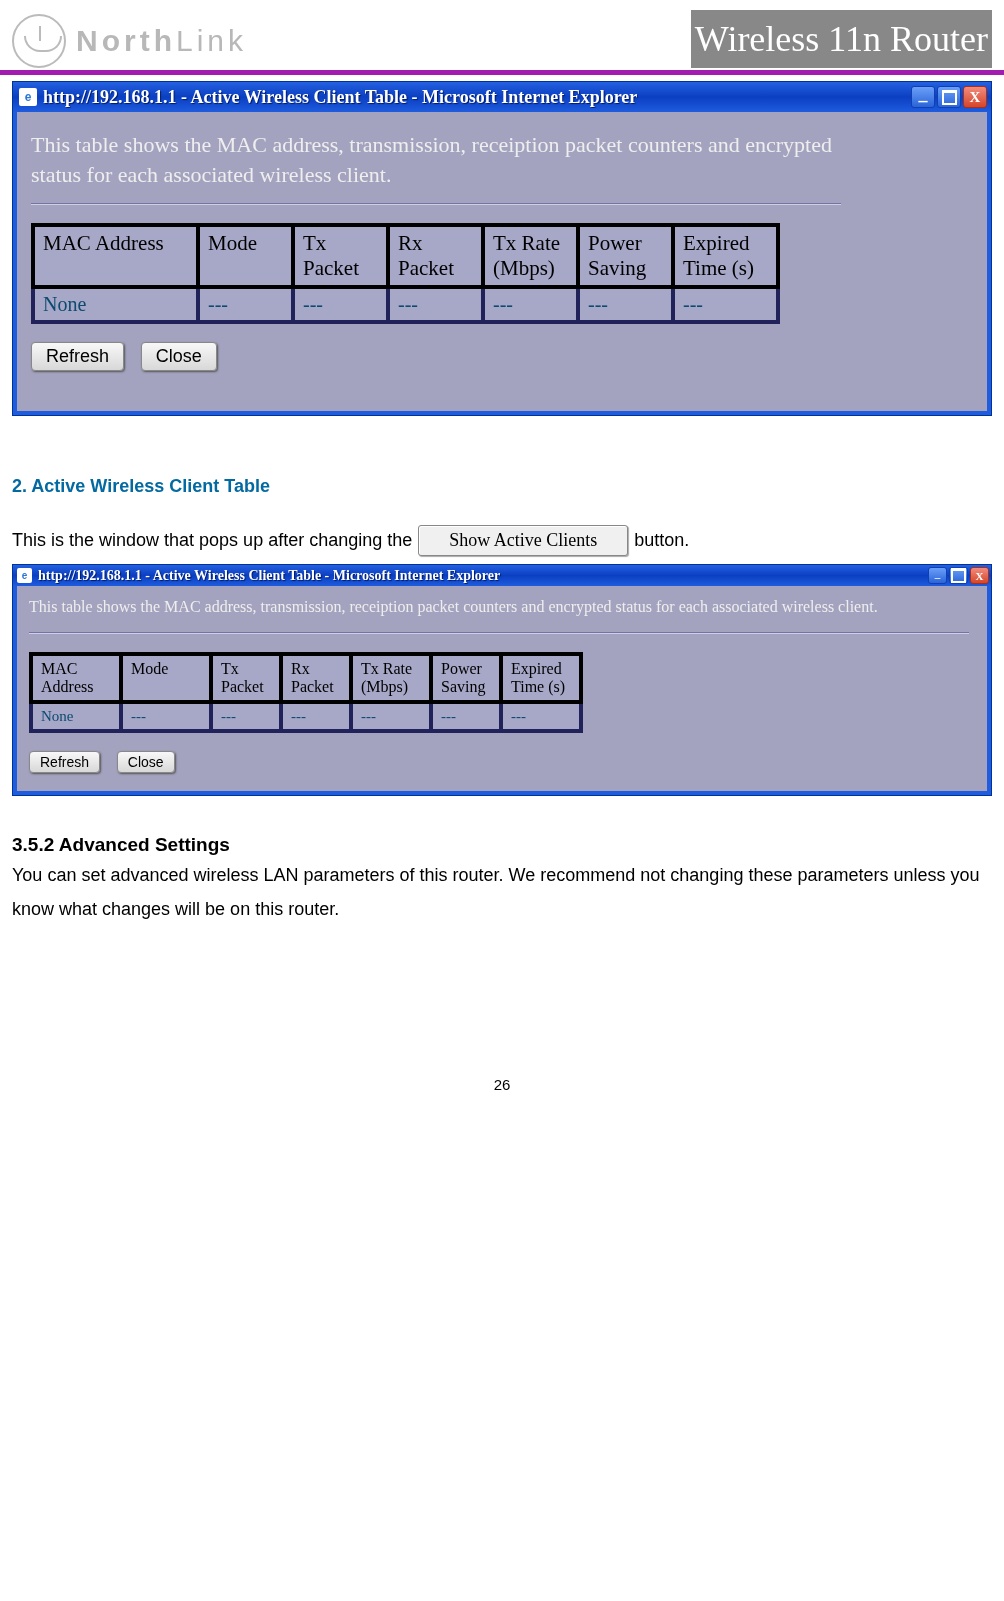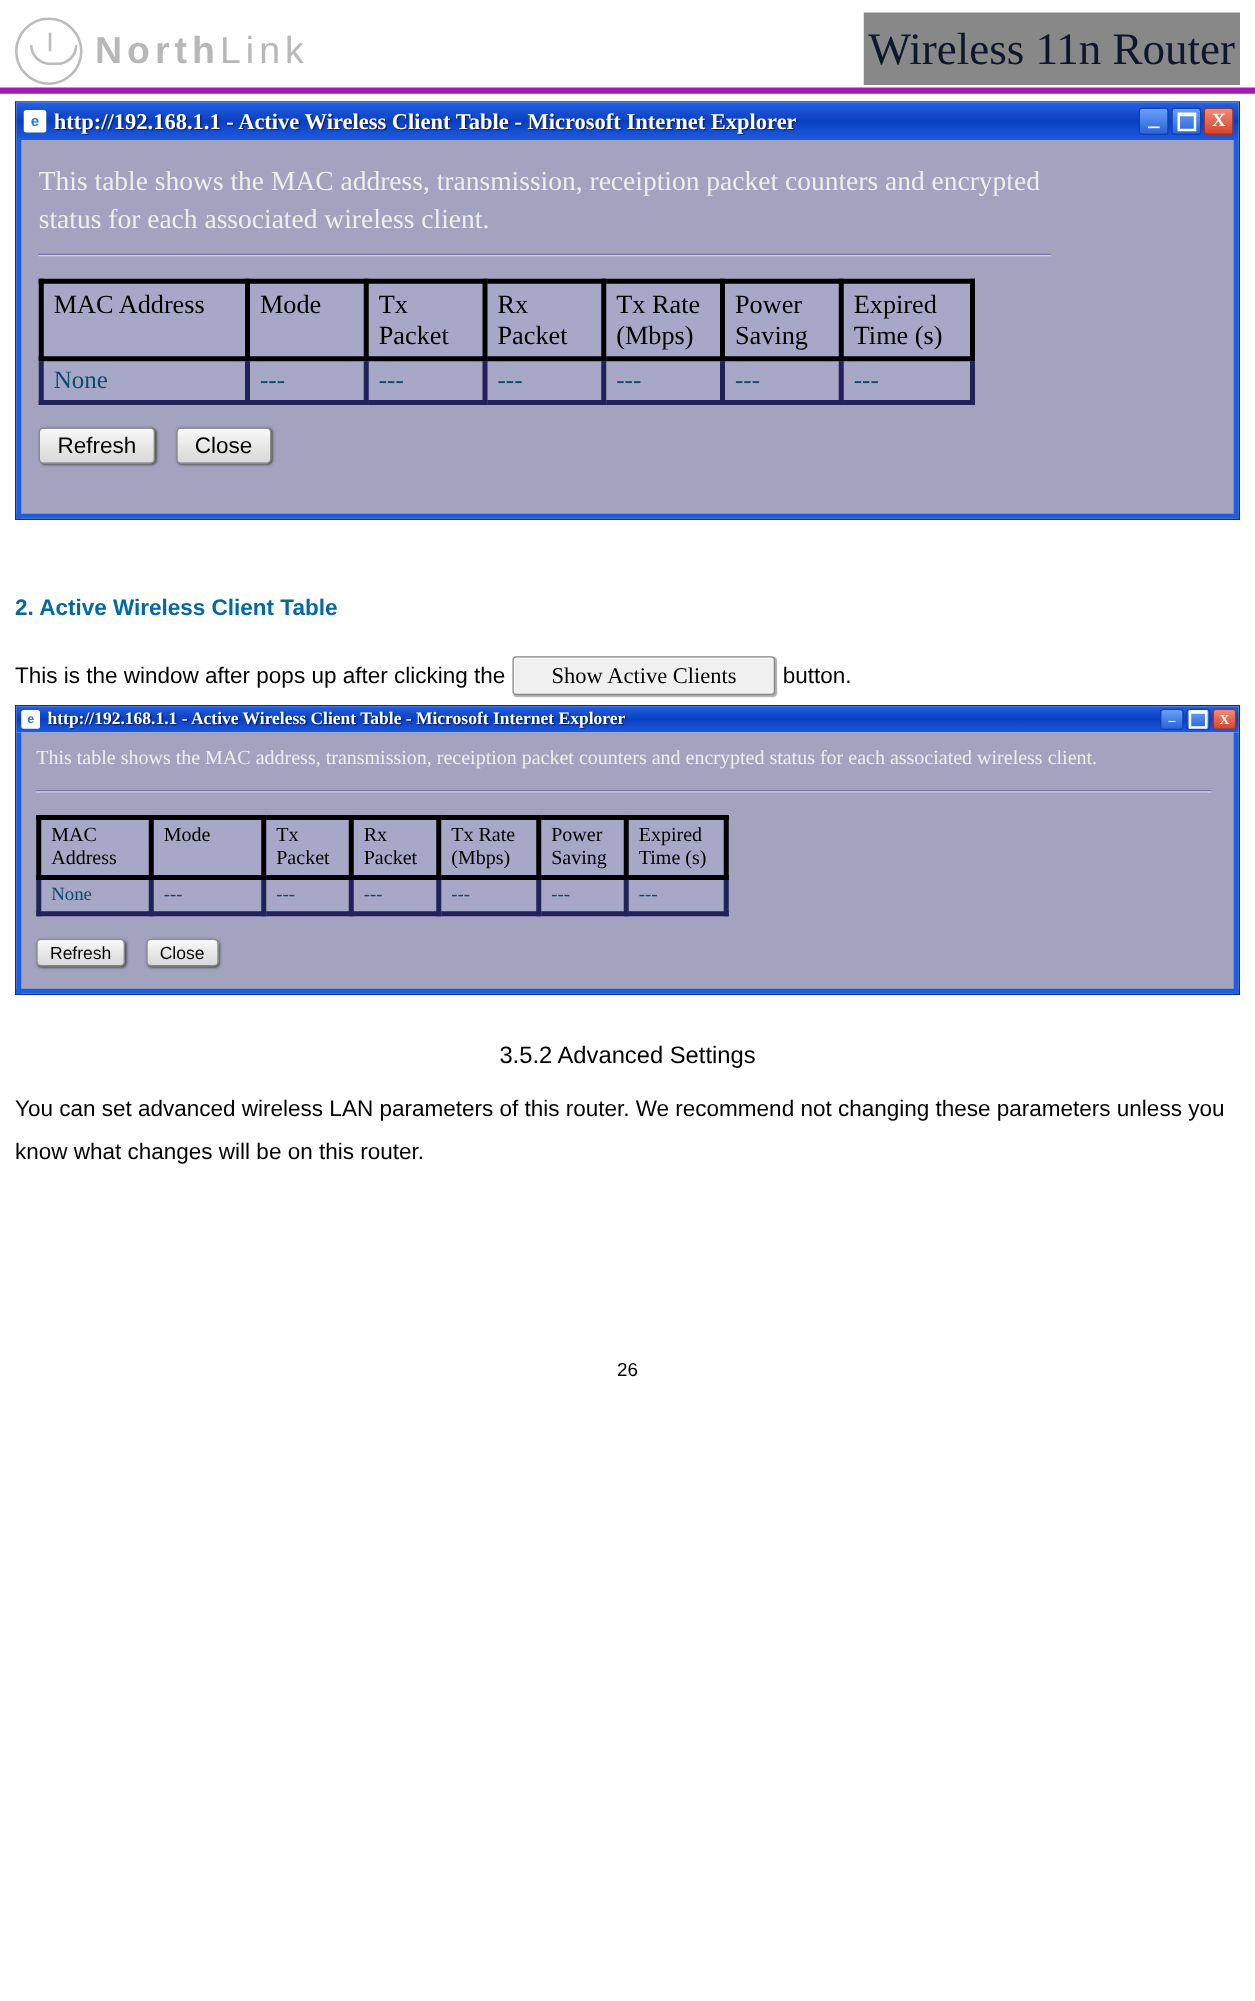--- a/index.html
+++ b/index.html
@@ -46,21 +46,21 @@
   .logo-circle::after {
     content:"";
     position:absolute;
     left:25px; top:10px;
     width:2px; height:15px;
     background:#bbb;
   }
   .brand b { font-weight: 600; }
   .brand-title {
     background: #888;
-    color: #0f172a;
+    color: #ffffff;
     font-size: 36px;
     font-family: "Times New Roman", serif;
     padding: 8px 4px;
     text-align: center;
   }
   .content { padding: 0 12px; }
 
   
   .winframe {
     border: 1px solid #003399;
@@ -212,23 +212,22 @@
     background: #f0f0f0;
     padding: 4px 30px;
     font-family: "Times New Roman", serif;
     font-size: 18px;
     box-shadow: inset 1px 1px 0 #fff, 1px 1px 1px #aaa;
     border-radius: 3px;
   }
   h2.section-black {
     color: #000;
     font-size: 19px;
-    font-weight: normal;
-    margin: 38px 0 14px 0;
-    text-align: center;
+    font-weight: bold;
+    margin: 38px 0 2px 0;
   }
   p.body-text {
     font-size: 18px;
     line-height: 1.9;
   }
   .pagenum {
     text-align: center;
     font-size: 15px;
     margin-top: 150px;
     padding-bottom: 18px;
@@ -284,21 +283,21 @@
         </tr>
       </tbody>
         </table>
       <button class="btn3d">Refresh</button>
       <button class="btn3d">Close</button>
     </div>
   </div>
 
   <h2 class="section-blue">2. Active Wireless Client Table</h2>
   <div class="midline">
-    <span>This is the window after pops up after clicking the </span>
+    <span>This is the window that pops up after changing the </span>
     <span class="inline-btn">Show Active Clients</span>
     <span> button.</span>
   </div>
 
   <div class="winframe small">
     <div class="titlebar">
       <span class="ie-icon">e</span>
       <span class="title-text">http://192.168.1.1 - Active Wireless Client Table - Microsoft Internet Explorer</span>
       <span class="win-btns">
         <span class="win-btn min">_</span>

